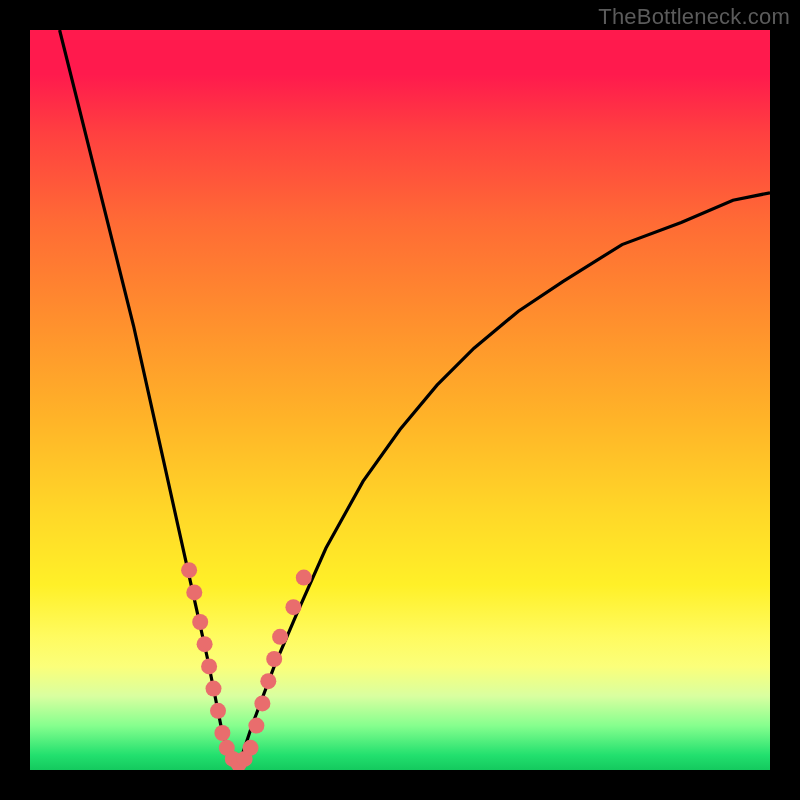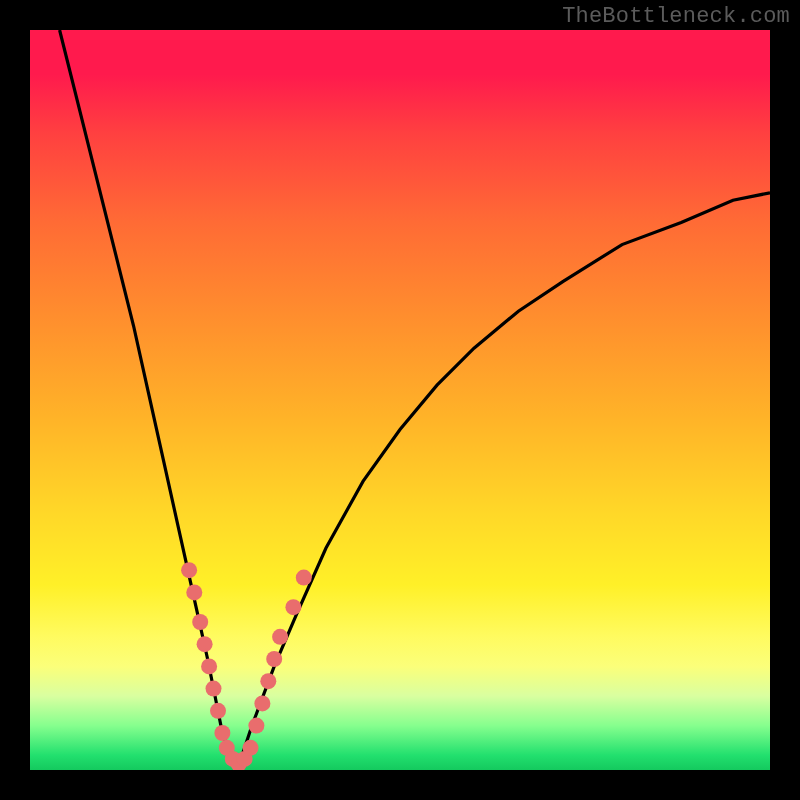--- a/index.html
+++ b/index.html
@@ -55,21 +55,20 @@
     height: 740px;
   }
   .watermark {
     position: absolute;
     top: 4px;
     right: 10px;
     font-size: 22px;
     font-weight: 500;
     color: #5b5b5b;
     letter-spacing: 0.2px;
-    font-family: Liberation Mono, monospace;
   }
 </style>
 </head>
 <body>
 
 <div class="watermark">TheBottleneck.com</div>
 
 <div class="frame"></div>
 
 <div class="plot-area">

